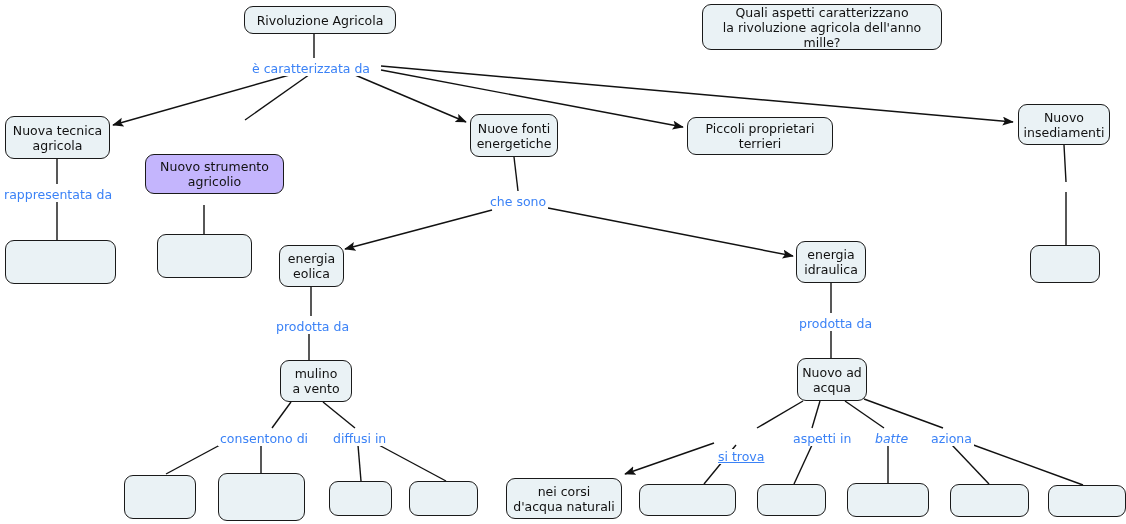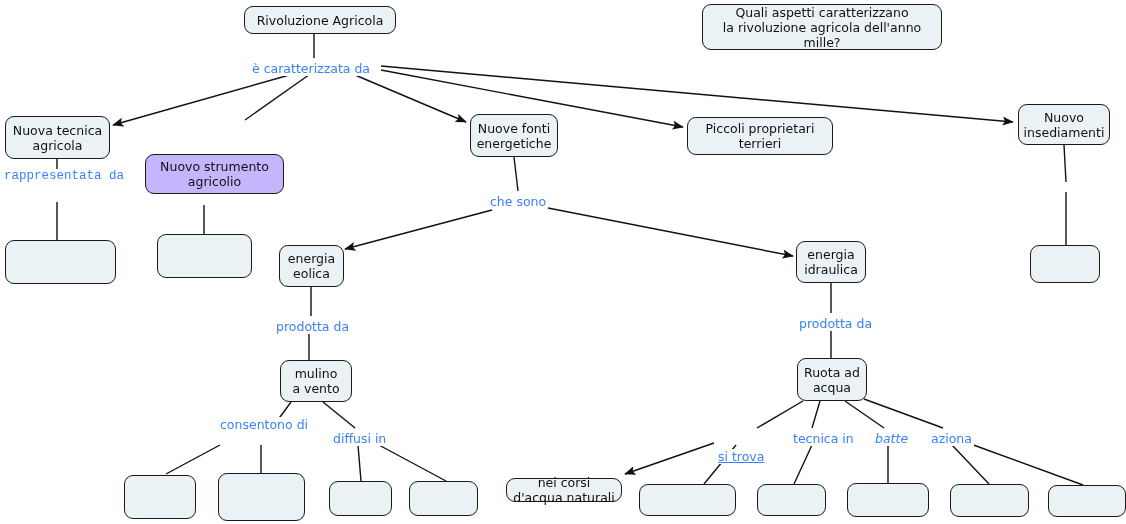--- a/index.html
+++ b/index.html
@@ -113,40 +113,40 @@
 insediamenti</div>
       <div class="node" style="left: 5px; top: 240px; width: 111px; height: 44px; background: rgb(234, 242, 245); border-color: rgb(26, 26, 26);"></div>
       <div class="node" style="left: 157px; top: 234px; width: 95px; height: 44px; background: rgb(234, 242, 245); border-color: rgb(26, 26, 26);"></div>
       <div class="node" style="left: 279px; top: 245px; width: 65px; height: 42px; background: rgb(234, 242, 245); border-color: rgb(26, 26, 26);">energia
 eolica</div>
       <div class="node" style="left: 796px; top: 241px; width: 70px; height: 42px; background: rgb(234, 242, 245); border-color: rgb(26, 26, 26);">energia
 idraulica</div>
       <div class="node" style="left: 1030px; top: 245px; width: 70px; height: 38px; background: rgb(234, 242, 245); border-color: rgb(26, 26, 26);"></div>
       <div class="node" style="left: 280px; top: 360px; width: 72px; height: 42px; background: rgb(234, 242, 245); border-color: rgb(26, 26, 26);">mulino
 a vento</div>
-      <div class="node" style="left: 797px; top: 358px; width: 70px; height: 43px; background: rgb(234, 242, 245); border-color: rgb(26, 26, 26);">Ruota ad
+      <div class="node" style="left: 797px; top: 358px; width: 70px; height: 43px; background: rgb(234, 242, 245); border-color: rgb(26, 26, 26);">Nuovo ad
 acqua</div>
       <div class="node" style="left: 124px; top: 475px; width: 72px; height: 44px; background: rgb(234, 242, 245); border-color: rgb(26, 26, 26);"></div>
       <div class="node" style="left: 218px; top: 473px; width: 87px; height: 48px; background: rgb(234, 242, 245); border-color: rgb(26, 26, 26);"></div>
       <div class="node" style="left: 329px; top: 481px; width: 63px; height: 35px; background: rgb(234, 242, 245); border-color: rgb(26, 26, 26);"></div>
       <div class="node" style="left: 409px; top: 481px; width: 69px; height: 35px; background: rgb(234, 242, 245); border-color: rgb(26, 26, 26);"></div>
-      <div class="node" style="left: 506px; top: 478px; width: 116px; height: 24px; background: rgb(234, 242, 245); border-color: rgb(26, 26, 26);">nei corsi
+      <div class="node" style="left: 506px; top: 478px; width: 116px; height: 41px; background: rgb(234, 242, 245); border-color: rgb(26, 26, 26);">nei corsi
 d'acqua naturali</div>
       <div class="node" style="left: 639px; top: 484px; width: 97px; height: 32px; background: rgb(234, 242, 245); border-color: rgb(26, 26, 26);"></div>
       <div class="node" style="left: 757px; top: 484px; width: 69px; height: 32px; background: rgb(234, 242, 245); border-color: rgb(26, 26, 26);"></div>
       <div class="node" style="left: 847px; top: 483px; width: 82px; height: 34px; background: rgb(234, 242, 245); border-color: rgb(26, 26, 26);"></div>
       <div class="node" style="left: 950px; top: 484px; width: 79px; height: 33px; background: rgb(234, 242, 245); border-color: rgb(26, 26, 26);"></div>
       <div class="node" style="left: 1048px; top: 485px; width: 78px; height: 32px; background: rgb(234, 242, 245); border-color: rgb(26, 26, 26);"></div>
     </div>
   <div id="label-layer">
       <div class="linklabel" style="left: 250px; top: 61px;">è caratterizzata da</div>
-      <div class="linklabel" style="left: 2px; top: 169px; font-family: Liberation Mono, monospace;">rappresentata da</div>
+      <div class="linklabel" style="left: 2px; top: 187px;">rappresentata da</div>
       <div class="linklabel" style="left: 488px; top: 194px;">che sono</div>
       <div class="linklabel" style="left: 274px; top: 319px;">prodotta da</div>
       <div class="linklabel" style="left: 797px; top: 316px;">prodotta da</div>
-      <div class="linklabel" style="left: 218px; top: 417px;">consentono di</div>
+      <div class="linklabel" style="left: 218px; top: 431px;">consentono di</div>
       <div class="linklabel" style="left: 331px; top: 431px;">diffusi in</div>
       <div class="linklabel" style="left: 716px; top: 449px; text-decoration: underline;">si trova</div>
-      <div class="linklabel" style="left: 791px; top: 431px;">tecnica in</div>
+      <div class="linklabel" style="left: 791px; top: 431px;">aspetti in</div>
       <div class="linklabel" style="left: 873px; top: 431px; font-style: italic;">batte</div>
       <div class="linklabel" style="left: 929px; top: 431px;">aziona</div>
     </div>
 </div>
 
 </body></html>

